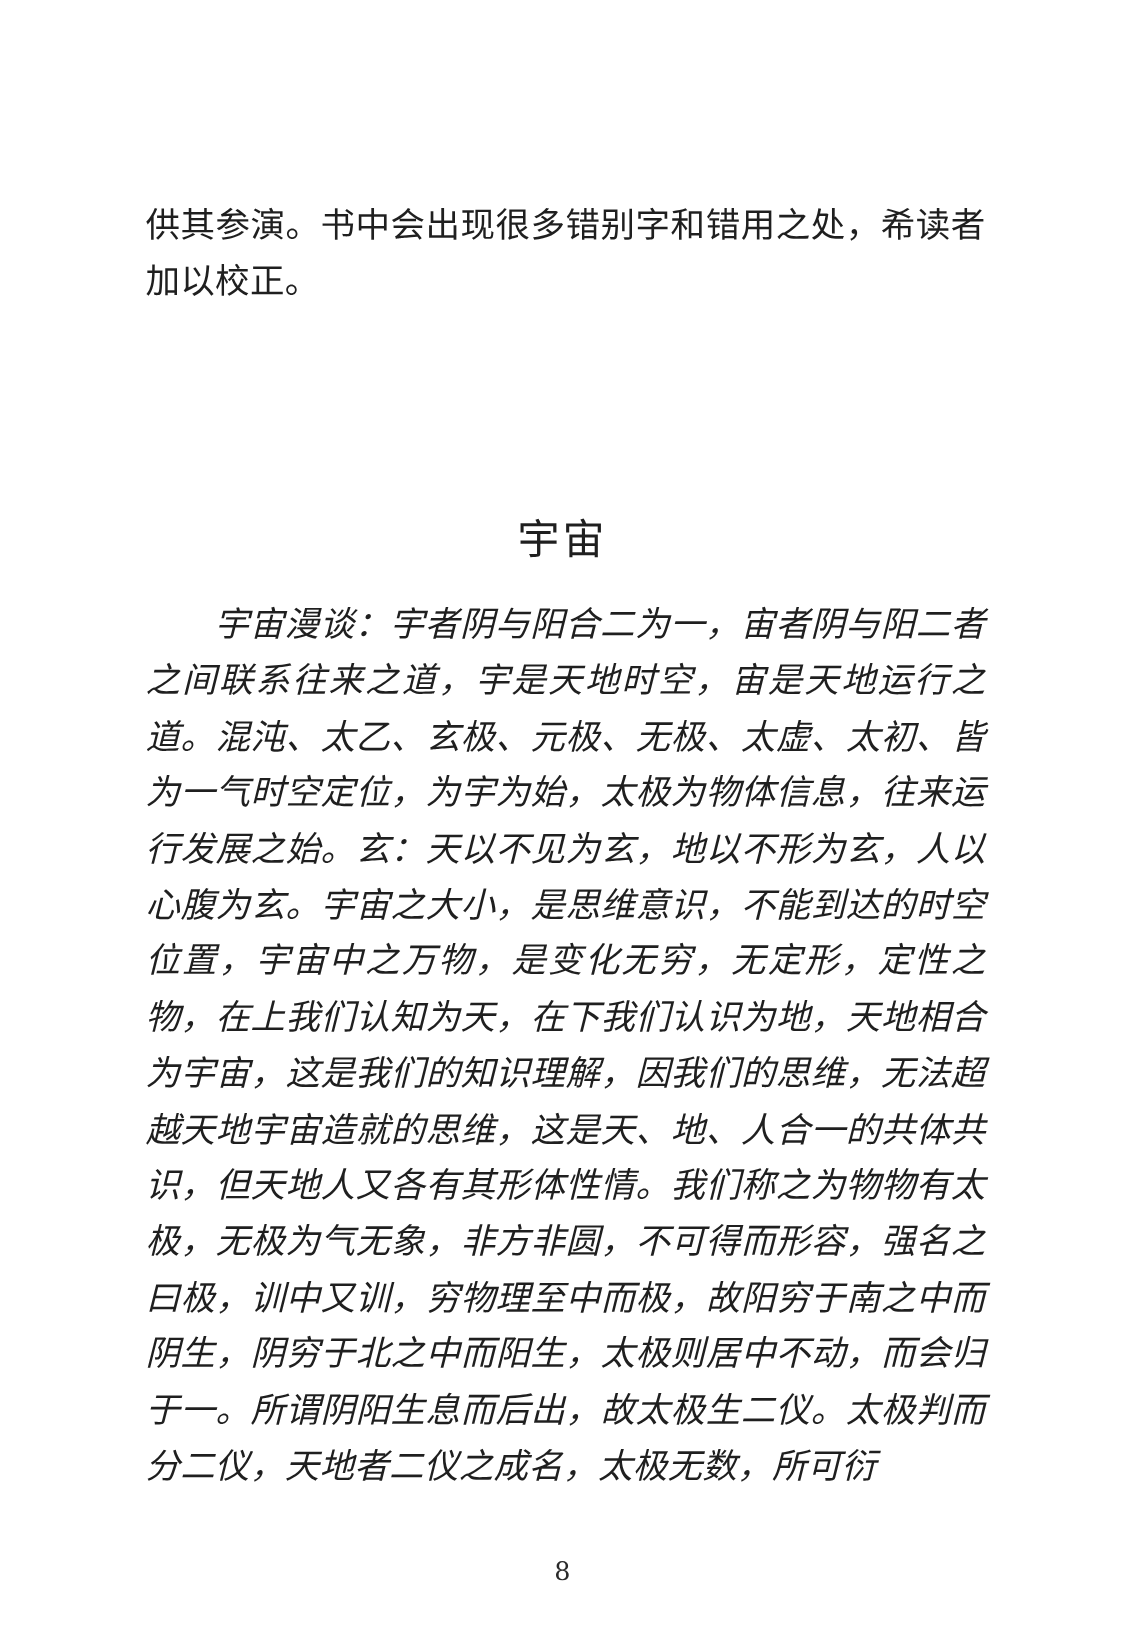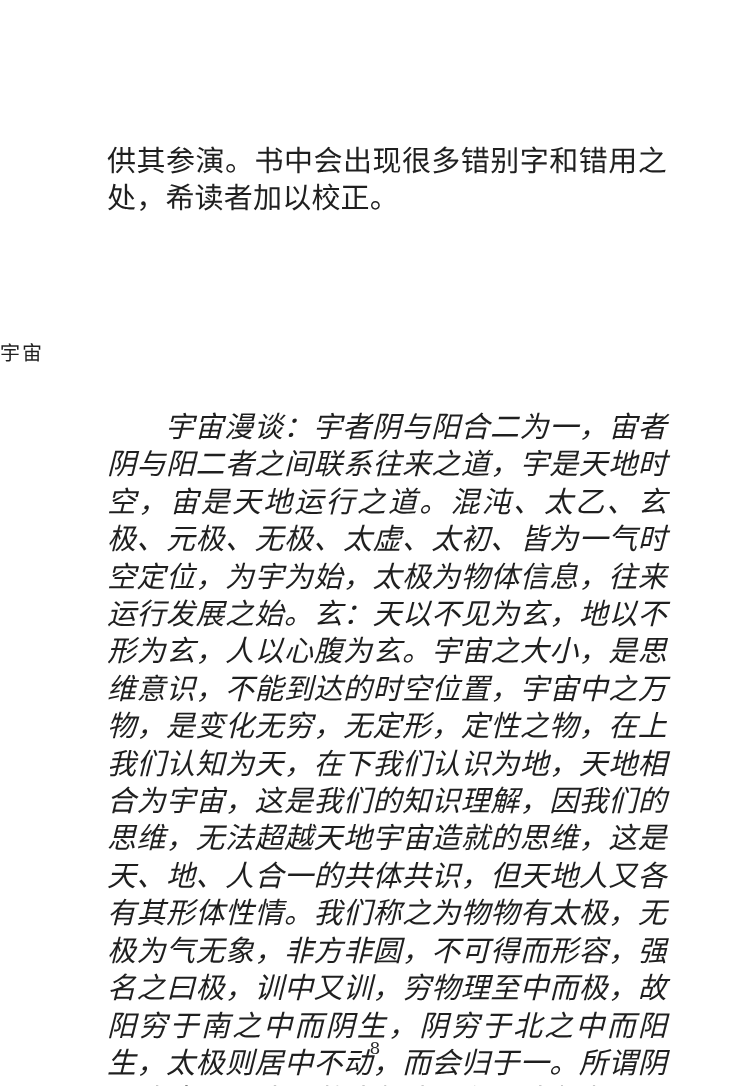--- a/index.html
+++ b/index.html
@@ -13,43 +13,43 @@
     height: 1086px;
     background: #ffffff;
     font-family: "DejaVu Serif", "Liberation Serif", serif;
     color: #1f1f1f;
     overflow: hidden;
   }
   .para {
     position: absolute;
     left: 97px;
     width: 560px;
-    margin: 10px;
-    font-size: 29px;
+    margin: 0;
+    font-size: 23px;
     line-height: 37.4px;
     text-align: justify;
     text-justify: inter-character;
     letter-spacing: 0.2px;
   }
   .para-continuation {
     top: 133px;
   }
   .para-body {
     top: 399px;
     text-indent: 2em;
     font-style: italic;
   }
   .section-title {
     position: absolute;
     top: 337px;
     left: 0;
     width: 100%;
     margin: 0;
-    text-align: left;
-    font-size: 20px;
+    text-align: center;
+    font-size: 28px;
     font-weight: normal;
     letter-spacing: 2px;
   }
   .page-number {
     position: absolute;
     top: 1038px;
     left: 0;
     width: 100%;
     text-align: center;
     font-size: 17px;

